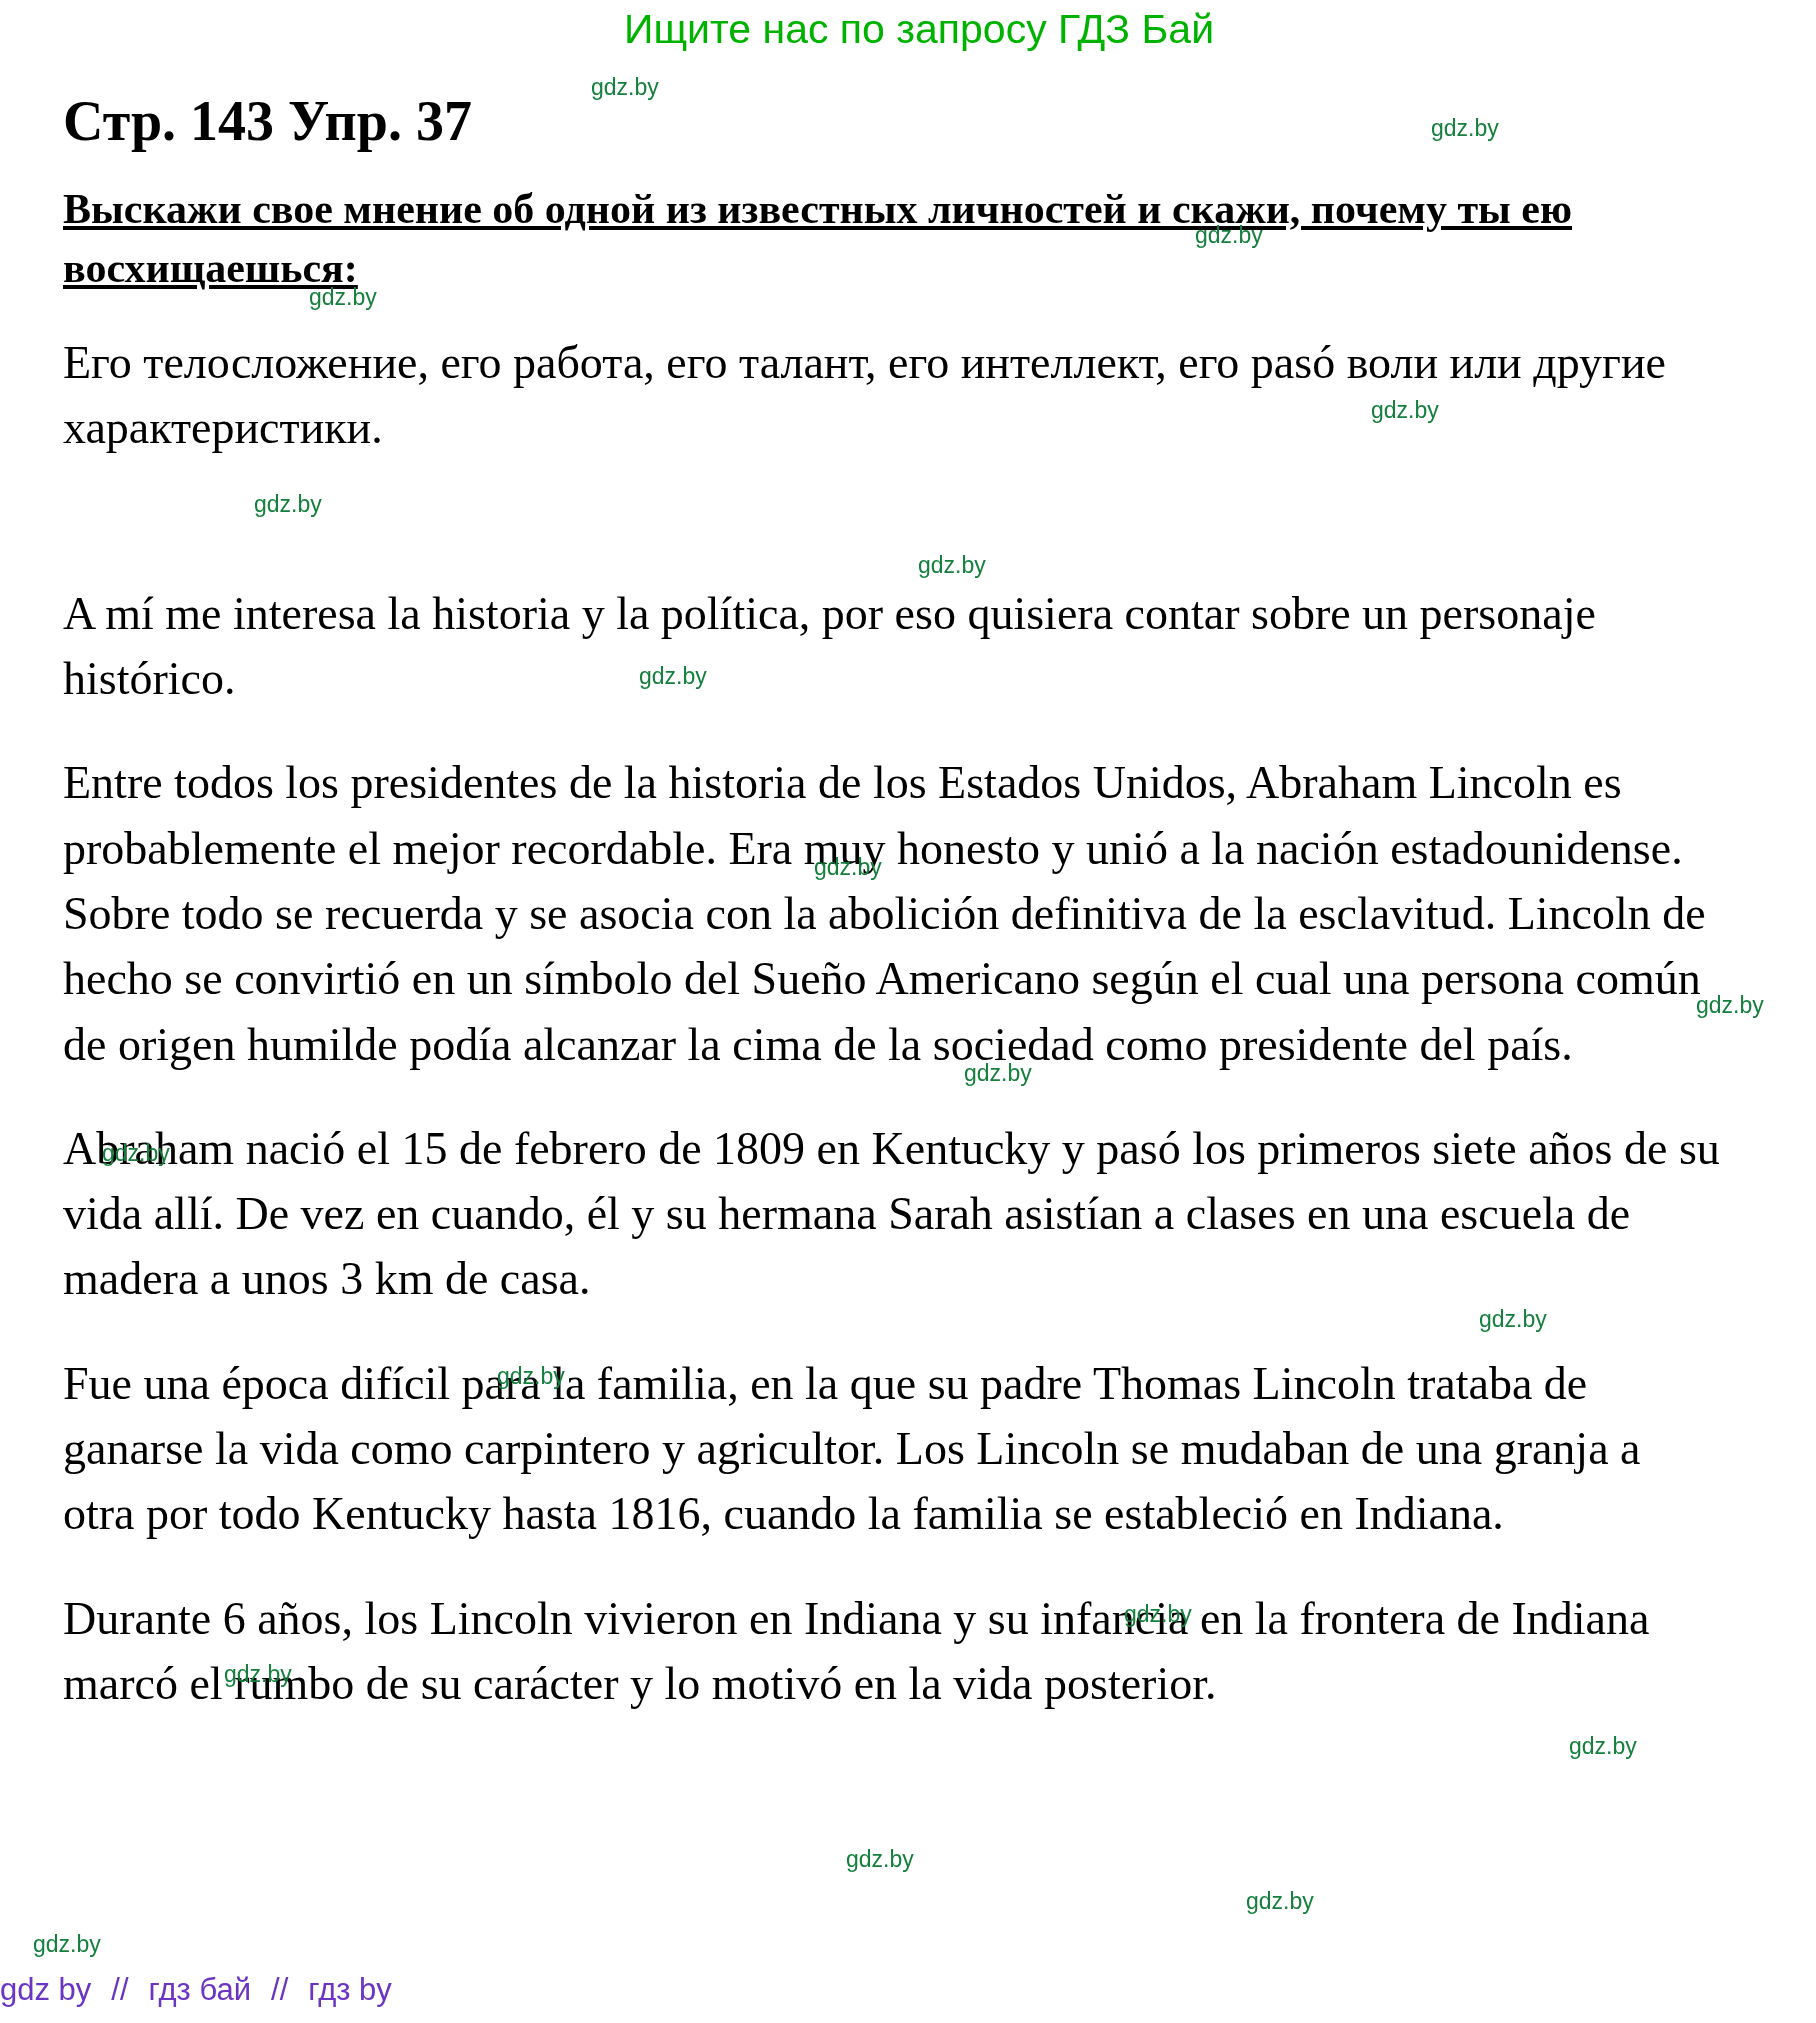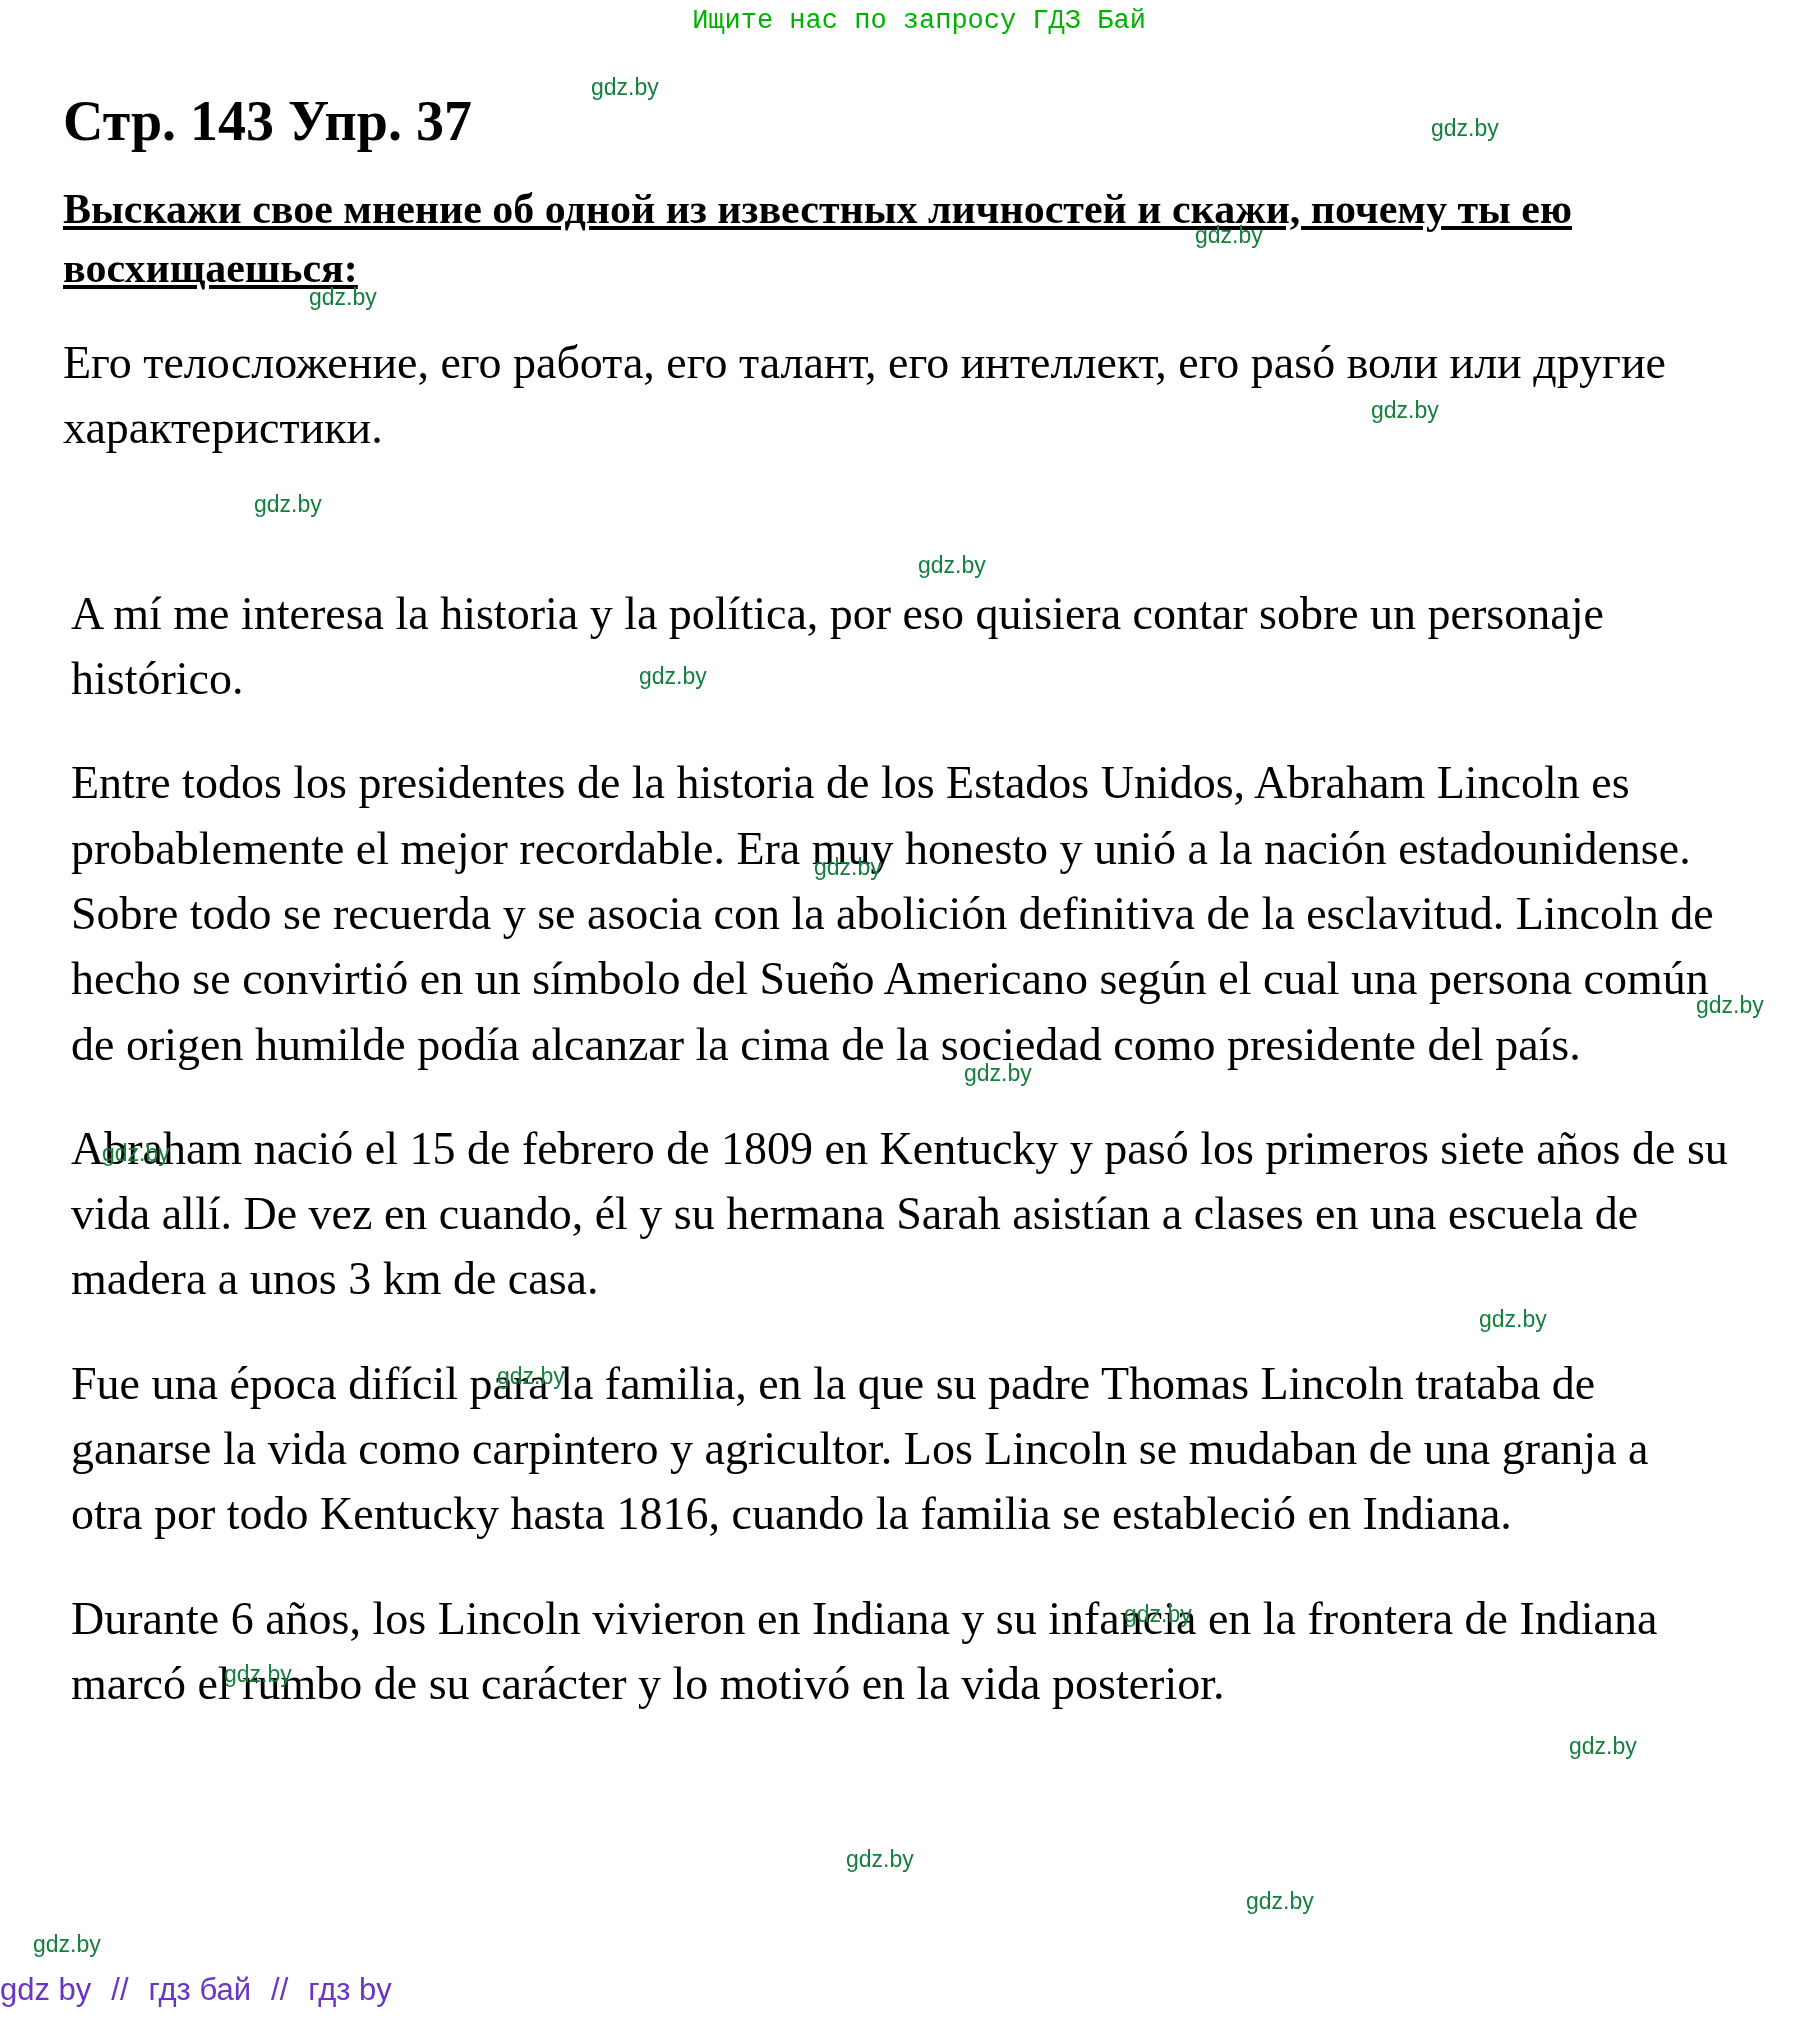--- a/index.html
+++ b/index.html
@@ -14,22 +14,22 @@
     color: #000000;
     overflow: hidden;
   }
 
   .promo {
     position: absolute;
     top: 5.5px;
     left: 0;
     width: 100%;
     text-align: center;
-    font-family: Liberation Mono, monospace;
-    font-size: 27px;
+    font-family: Liberation Sans, sans-serif;
+    font-size: 41px;
     font-weight: 500;
     color: #00b200;
     padding-left: 22px;
   }
 
   .content {
     position: absolute;
     top: 85px;
     left: 63px;
     width: 1672px;
@@ -50,21 +50,21 @@
     text-decoration: underline;
   }
 
   .task-detail {
     font-size: 46px;
     line-height: 1.42;
     margin-top: 31px;
     max-width: 1634px;
   }
 
-  .answer { margin-top: 120px; margin-left: 8px; }
+  .answer { margin-top: 120px; }
 
   .answer p {
     font-size: 46px;
     line-height: 1.42;
     margin-bottom: 39px;
     max-width: 1657px;
   }
 
   .wm {
     position: absolute;

